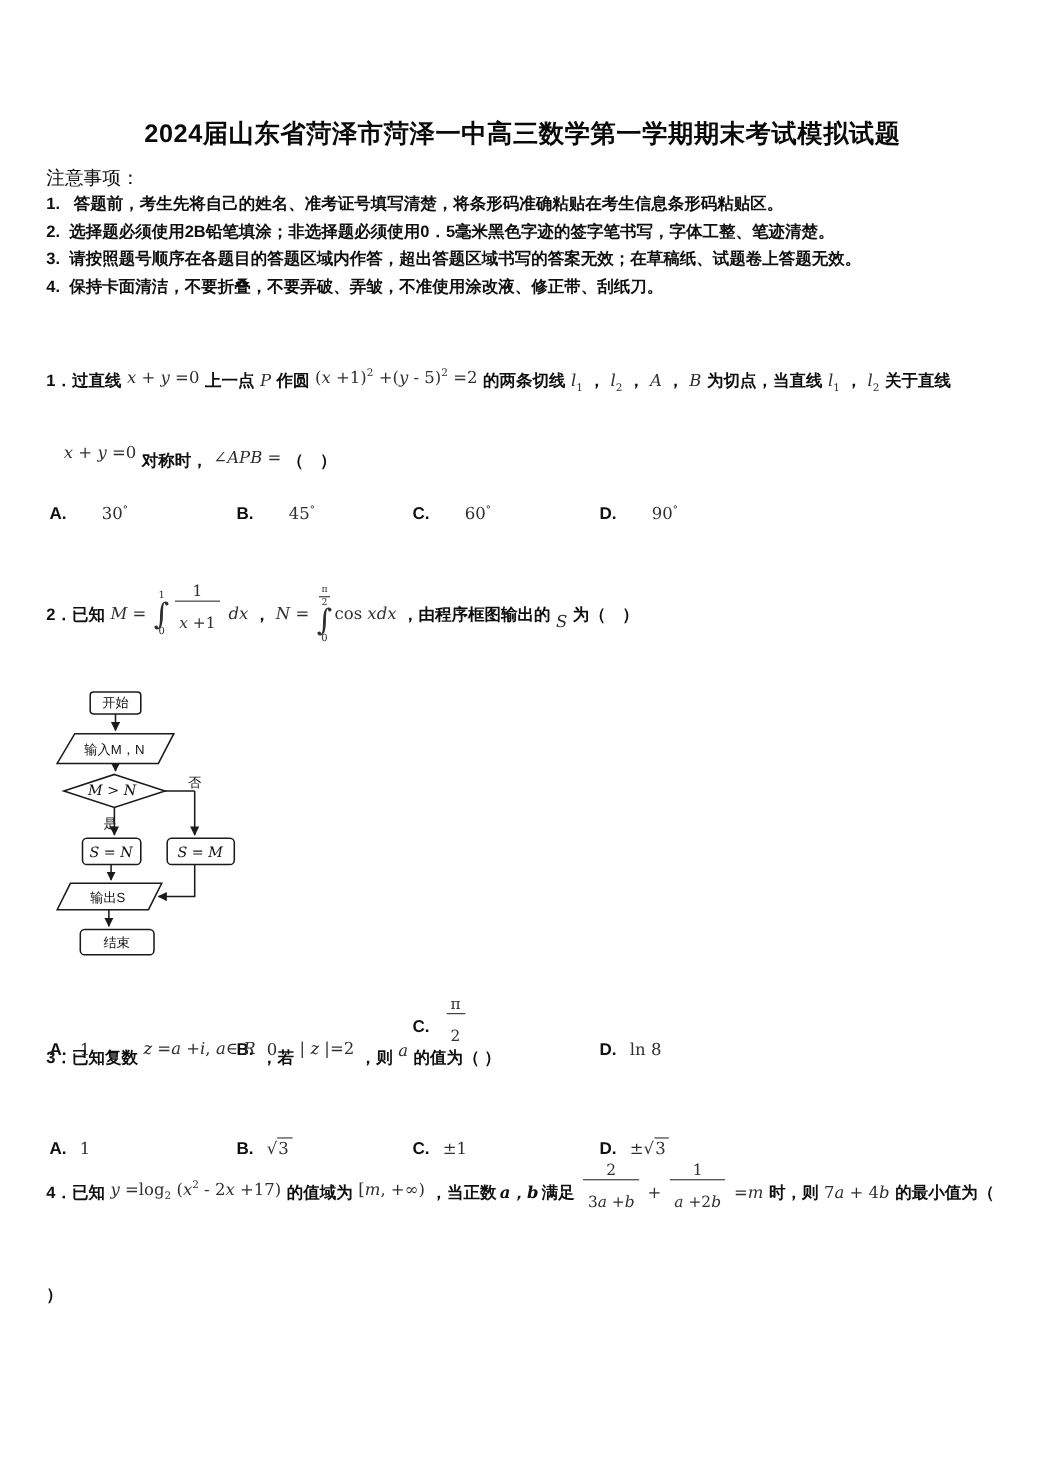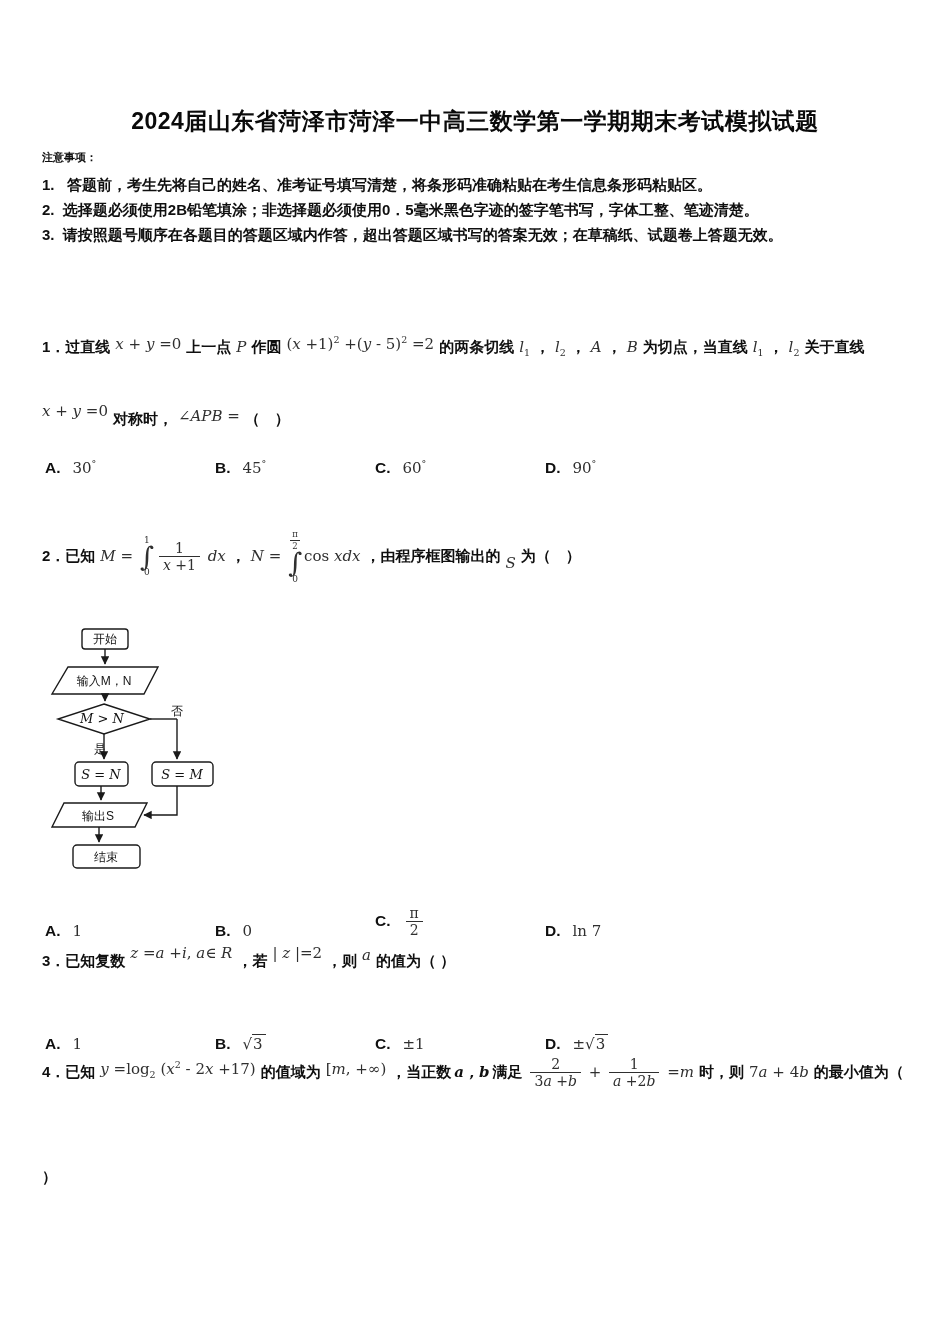--- a/index.html
+++ b/index.html
@@ -5,37 +5,37 @@
   html,body { margin:0; padding:0; background:#ffffff; }
   .page {
     position:relative; width:950px; height:1344px; background:#ffffff;
     font-family:"Liberation Sans", sans-serif; color:#0f0f0f; overflow:hidden;border-radius:16px;
   }
   .abs { position:absolute; left:42px; right:42px; }
   .title {
     position:absolute; top:106px; left:0; right:0; margin:0;
     text-align:center; font-size:23px; font-weight:900; letter-spacing:0.5px; color:#0a0a0a;
   }
-  .notes-title { top:150px; font-size:11px; font-weight:700; }
+  .notes-title { top:150px; font-size:17px; font-weight:400; }
   .note { font-size:15px; font-weight:700; white-space:pre; }
   .sec { top:300px; font-size:15.5px; font-weight:700; white-space:nowrap; }
   .stem { font-size:15px; font-weight:700; white-space:nowrap; }
   
   .m, .stem .m {
     font-family:"DejaVu Serif", serif; font-weight:400; color:#2f2f2f;
     font-size:15px; margin:0 5px; white-space:nowrap;
   }
   .m i { font-style:italic; }
   sup { font-size:9.5px; } sub { font-size:9.5px; }
   .up3 { vertical-align:3px; } .up5 { vertical-align:5px; }
-  .up6 { vertical-align:6px; } .up8 { vertical-align:8px; }
+  .up6 { vertical-align:6px; } .up8 { vertical-align:8px;margin-left:20px; }
   .down6 { vertical-align:-7px; }
   .frac { display:inline-flex; flex-direction:column; align-items:center; vertical-align:middle; margin:0 3px; font-size:14px; }
   .frac .fn { display:block; line-height:1.15; padding:0 4px; }
-  .frac .fd { display:block; line-height:1.25; padding:0 4px; border-top:1.3px solid #2f2f2f; }
+  .frac .fd { display:block; line-height:1.25; padding:12px 4px; border-top:1.3px solid #2f2f2f; }
   .frac.tiny { font-size:8.5px; margin:0 0 1px 0; }
   .frac.tiny .fn, .frac.tiny .fd { padding:0 2px; }
   .intg { display:inline-flex; flex-direction:column; align-items:center; vertical-align:middle; margin:0 2px; line-height:1; }
   .intg .ilim { font-size:9px; line-height:1.1; color:#2f2f2f; }
   .intg .isym { font-size:27px; line-height:0.82; font-style:italic; }
   .sqrt { white-space:nowrap; }
   .sqrt .rad { border-top:1.3px solid #2f2f2f; padding:0 3px 0 1px; }
   .cnb { font-family:"DejaVu Serif", serif; font-weight:700; font-style:italic; margin:0 3px; }
   
   .opts { display:flex; padding-left:3px; align-items:flex-end; }
@@ -57,24 +57,25 @@
 <body>
 
 <div class="page">
 
   <h1 class="title">2024届山东省菏泽市菏泽一中高三数学第一学期期末考试模拟试题</h1>
 
   <div class="abs notes-title">注意事项：</div>
   <div class="abs note" style="top:176px">1.   答题前，考生先将自己的姓名、准考证号填写清楚，将条形码准确粘贴在考生信息条形码粘贴区。</div>
   <div class="abs note" style="top:201px">2.  选择题必须使用2B铅笔填涂；非选择题必须使用0．5毫米黑色字迹的签字笔书写，字体工整、笔迹清楚。</div>
   <div class="abs note" style="top:226px">3.  请按照题号顺序在各题目的答题区域内作答，超出答题区域书写的答案无效；在草稿纸、试题卷上答题无效。</div>
+  <div class="abs note" style="top:251px">4.  保持卡面清洁，不要折叠，不要弄破、弄皱，不准使用涂改液、修正带、刮纸刀。</div>
 
 
   <div class="abs stem" style="top:334px">1．过直线<span class="m up3"><i>x</i> + <i>y</i> =0</span>上一点<span class="m"><i>P</i></span>作圆<span class="m up3">(<i>x</i> +1)<sup>2</sup> +(<i>y</i> - 5)<sup>2</sup> =2</span>的两条切线<span class="m"><i>l</i><sub>1</sub></span>，<span class="m"><i>l</i><sub>2</sub></span>，<span class="m"><i>A</i></span>，<span class="m"><i>B</i></span>为切点，当直线<span class="m"><i>l</i><sub>1</sub></span>，<span class="m"><i>l</i><sub>2</sub></span>关于直线</div>
-  <div class="abs stem" style="top:402px"><span class="m up8" style="margin-left:0"><i>x</i> + <i>y</i> =0</span>对称时，<span class="m up3">∠<i>APB</i> =</span>（　）</div>
+  <div class="abs stem" style="top:402px"><span class="m up8" style="margin-left:16px"><i>x</i> + <i>y</i> =0</span>对称时，<span class="m up3">∠<i>APB</i> =</span>（　）</div>
   <div class="abs opts" style="top:458px">
     <div class="opt">
       <span class="olabel">A.</span>
       <span class="oval up8">30<sup>°</sup></span>
     </div>
     <div class="opt">
       <span class="olabel">B.</span>
       <span class="oval up8">45<sup>°</sup></span>
     </div>
     <div class="opt">
@@ -148,21 +149,21 @@
     </div>
     <div class="opt">
       <span class="olabel">C.</span>
       <span class="oval up5"><span class="frac">
             <span class="fn">π</span>
             <span class="fd">2</span>
           </span></span>
     </div>
     <div class="opt">
       <span class="olabel">D.</span>
-      <span class="oval">ln 7</span>
+      <span class="oval">ln 8</span>
     </div>
   </div>
 
   <div class="abs stem" style="top:944px">3．已知复数<span class="m up8"><i>z</i> =<i>a</i> +<i>i</i>, <i>a</i>∈ <i>R</i></span>，若<span class="m up8">| <i>z</i> |=2</span>，则<span class="m up6"><i>a</i></span>的值为（ ）</div>
   <div class="abs opts" style="top:1035px">
     <div class="opt">
       <span class="olabel">A.</span>
       <span class="oval">1</span>
     </div>
     <div class="opt">

